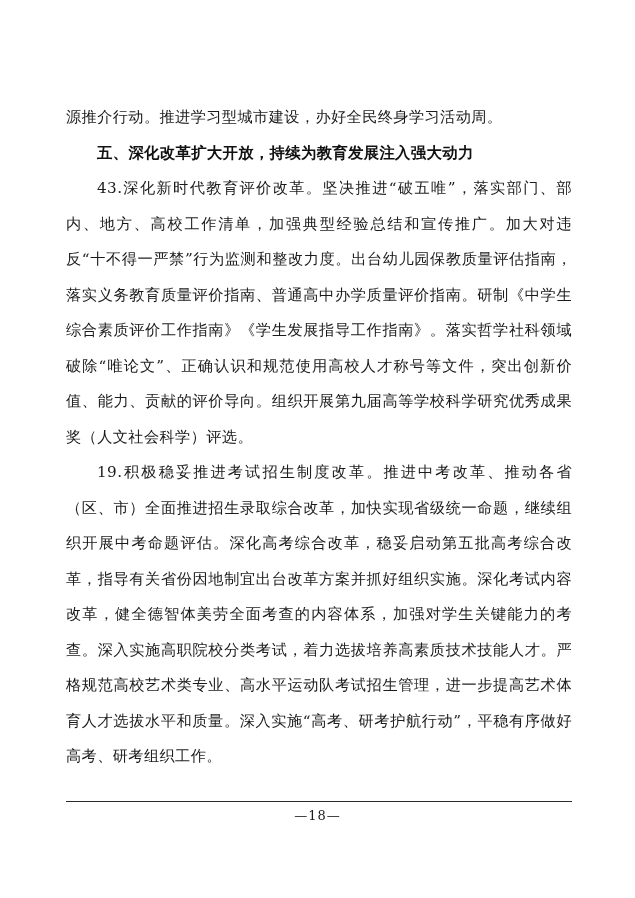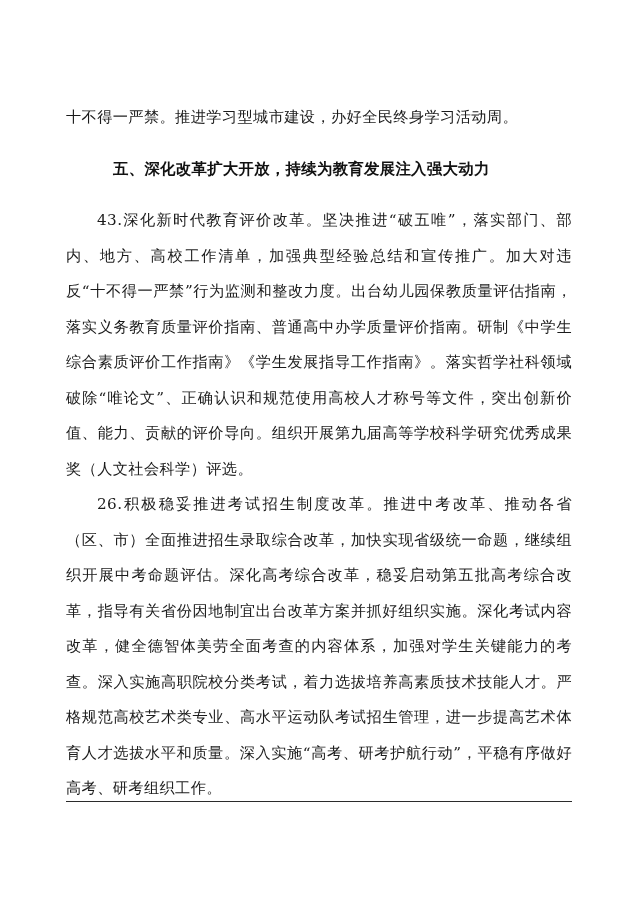--- a/index.html
+++ b/index.html
@@ -43,21 +43,21 @@
     text-indent: 31px;
   }
   .heading {
     font-family: "DejaVu Serif", serif;
     font-size: 15.4px;
     font-weight: bold;
     line-height: 35.5px;
     color: #111111;
     text-indent: 31px;
     letter-spacing: 0.3px;
-    margin: 16px;
+    margin: 0;
   }
   .footer {
     position: absolute;
     left: 0;
     right: 0;
     bottom: 74px;
     text-align: center;
   }
   .footer-rule {
     position: absolute;
@@ -74,26 +74,29 @@
     letter-spacing: 1px;
   }
 </style>
 </head>
 <body>
 
 <div class="page">
 
   <div class="content">
 
-    <p class="para first-line-flush">十不得一严禁。推进学习型城市建设，办好全民终身学习活动周。</p>
+    <p class="para first-line-flush">源推介行动。推进学习型城市建设，办好全民终身学习活动周。</p>
 
     <p class="heading">五、深化改革扩大开放，持续为教育发展注入强大动力</p>
 
     <p class="para indent">43.深化新时代教育评价改革。坚决推进“破五唯”，落实部门、部内、地方、高校工作清单，加强典型经验总结和宣传推广。加大对违反“十不得一严禁”行为监测和整改力度。出台幼儿园保教质量评估指南，落实义务教育质量评价指南、普通高中办学质量评价指南。研制《中学生综合素质评价工作指南》《学生发展指导工作指南》。落实哲学社科领域破除“唯论文”、正确认识和规范使用高校人才称号等文件，突出创新价值、能力、贡献的评价导向。组织开展第九届高等学校科学研究优秀成果奖（人文社会科学）评选。</p>
 
-    <p class="para indent">26.积极稳妥推进考试招生制度改革。推进中考改革、推动各省（区、市）全面推进招生录取综合改革，加快实现省级统一命题，继续组织开展中考命题评估。深化高考综合改革，稳妥启动第五批高考综合改革，指导有关省份因地制宜出台改革方案并抓好组织实施。深化考试内容改革，健全德智体美劳全面考查的内容体系，加强对学生关键能力的考查。深入实施高职院校分类考试，着力选拔培养高素质技术技能人才。严格规范高校艺术类专业、高水平运动队考试招生管理，进一步提高艺术体育人才选拔水平和质量。深入实施“高考、研考护航行动”，平稳有序做好高考、研考组织工作。</p>
+    <p class="para indent">19.积极稳妥推进考试招生制度改革。推进中考改革、推动各省（区、市）全面推进招生录取综合改革，加快实现省级统一命题，继续组织开展中考命题评估。深化高考综合改革，稳妥启动第五批高考综合改革，指导有关省份因地制宜出台改革方案并抓好组织实施。深化考试内容改革，健全德智体美劳全面考查的内容体系，加强对学生关键能力的考查。深入实施高职院校分类考试，着力选拔培养高素质技术技能人才。严格规范高校艺术类专业、高水平运动队考试招生管理，进一步提高艺术体育人才选拔水平和质量。深入实施“高考、研考护航行动”，平稳有序做好高考、研考组织工作。</p>
 
   </div>
 
   <div class="footer-rule"></div>
 
+  <div class="footer">
+    <span class="page-number">—18—</span>
+  </div>
 
 </div>
 
 </body></html>

